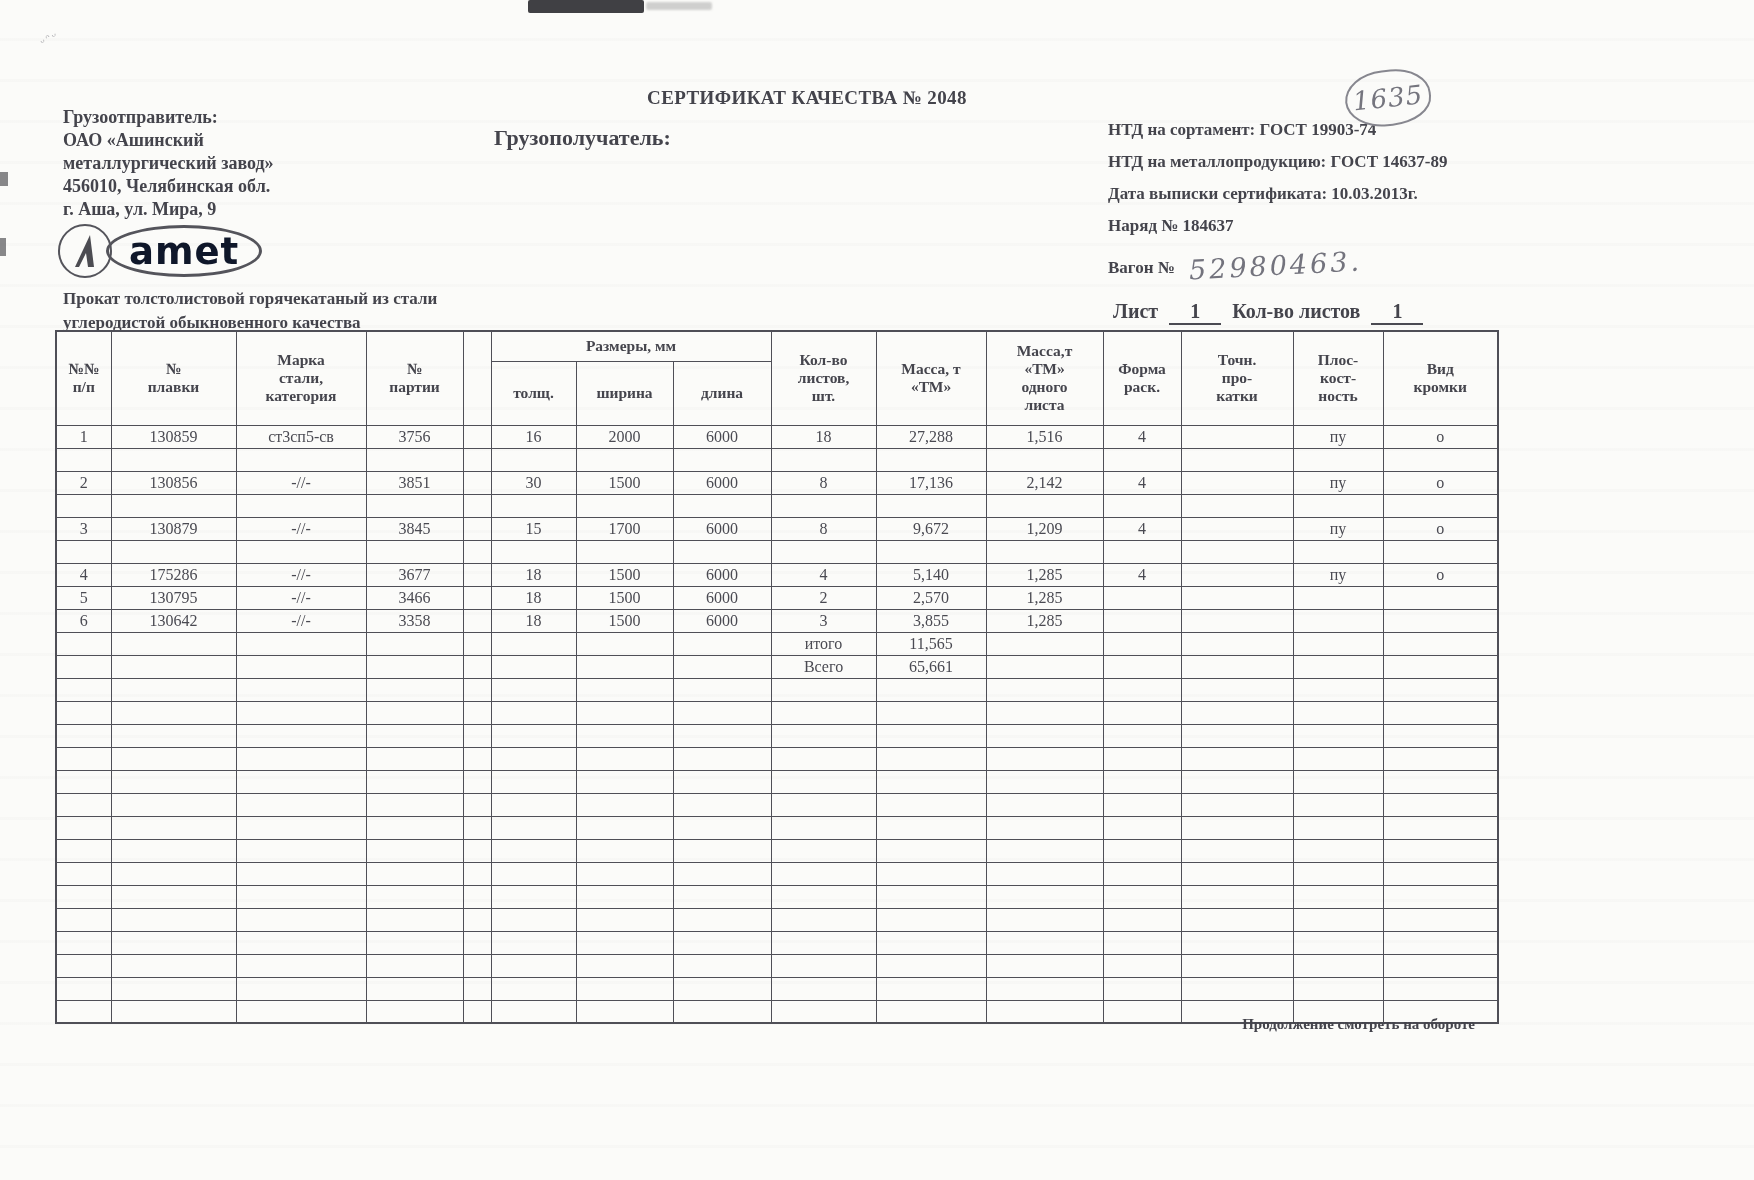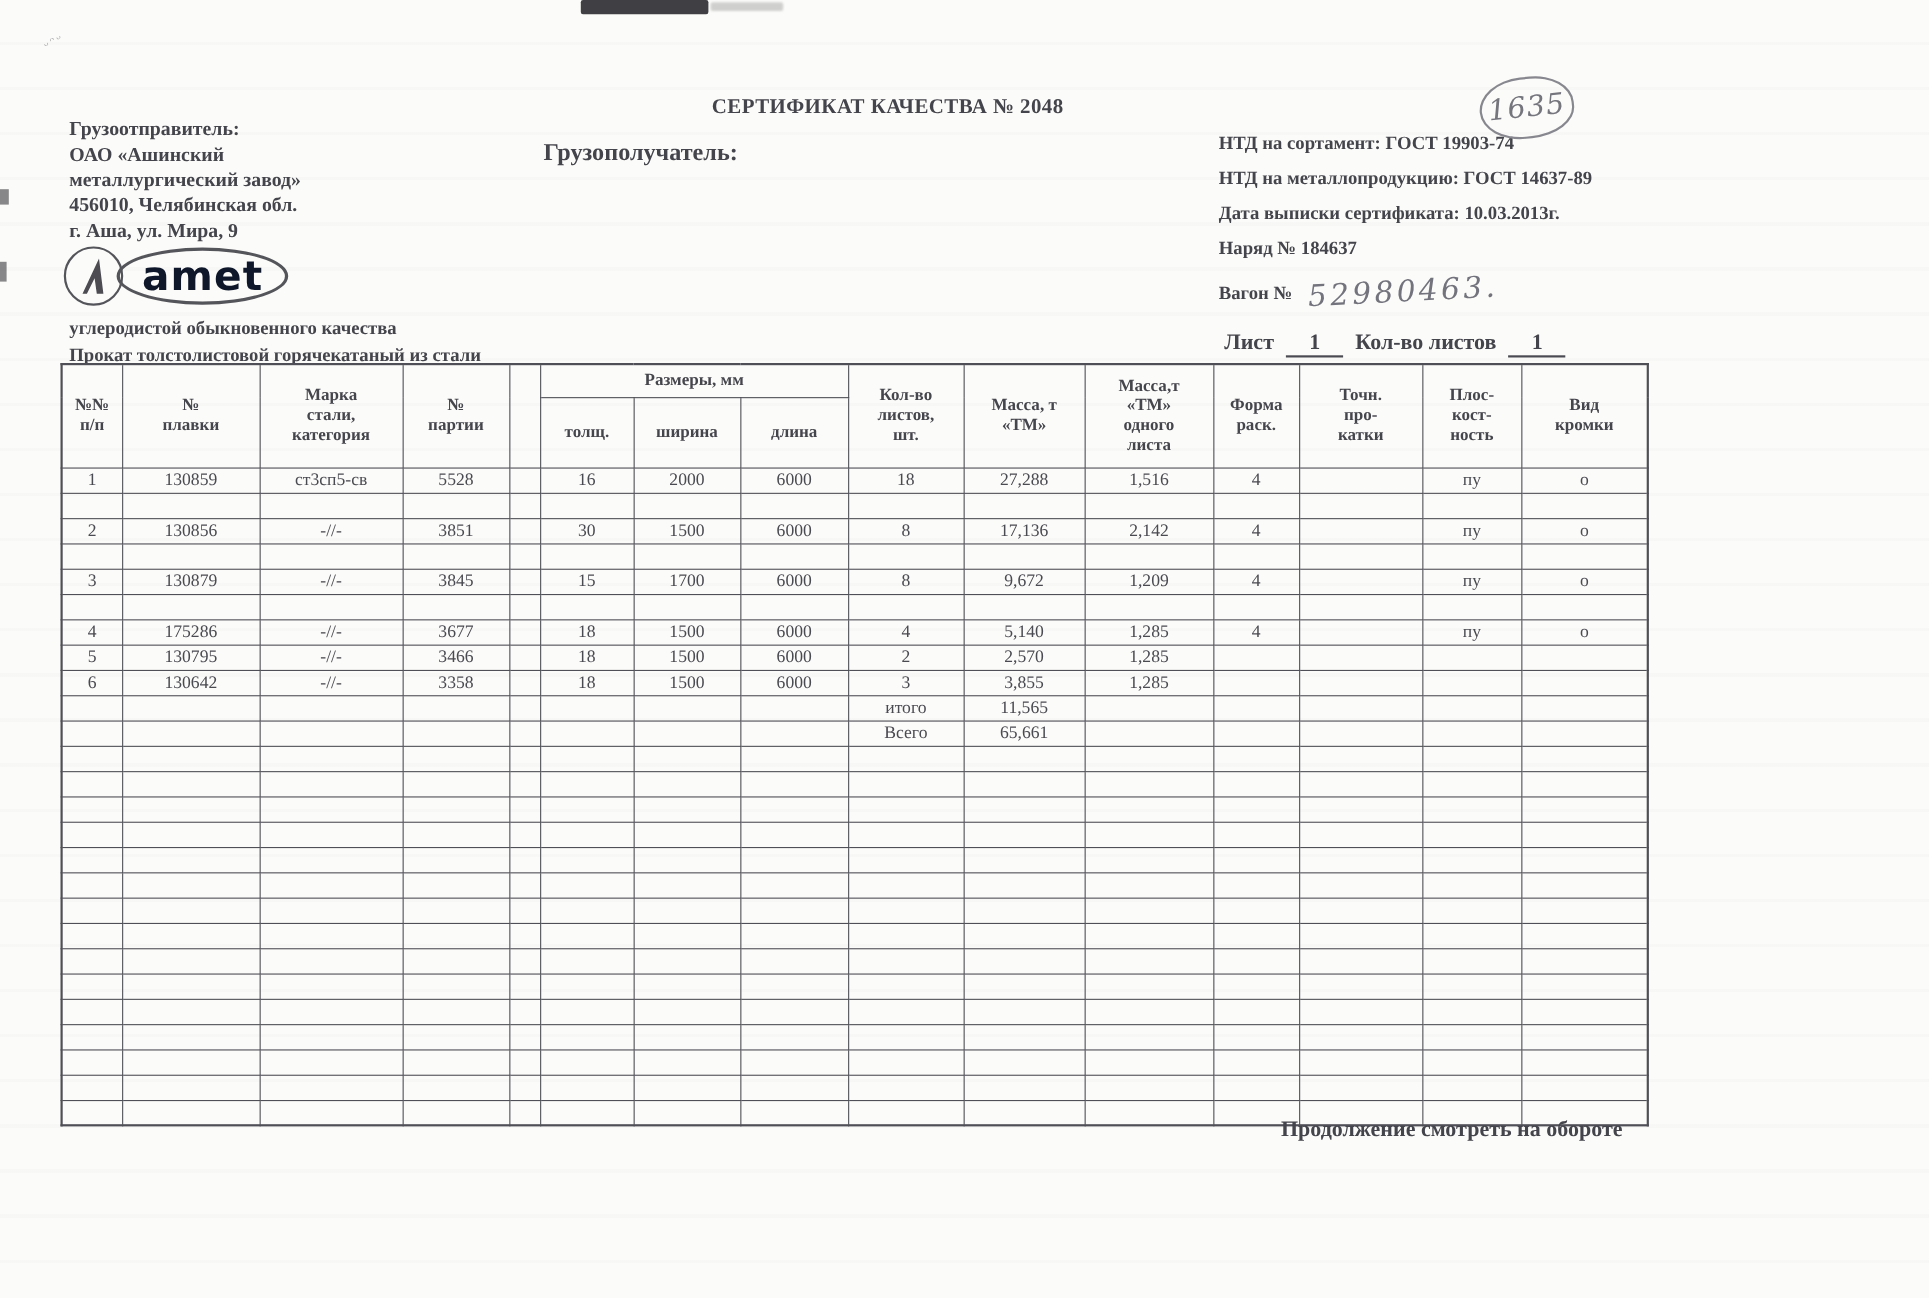--- a/index.html
+++ b/index.html
@@ -77,21 +77,21 @@
   table.cert { border:2px solid #4f4f57; }
   table.cert th {
     font-weight:bold; font-size:15.5px; line-height:18px; white-space:pre-line; color:#45454d;
   }
   table.cert thead tr.group-row th { height:30px; }
   table.cert thead tr.sub-row th { height:64px; }
   table.cert tbody tr { height:23px; }
   table.cert tbody td { font-size:16px; color:#4a4a52; }
   .bottom-note {
     position:absolute; left:990px; top:1016px; width:485px; text-align:right;
-    font-weight:bold; font-size:20px;
+    font-weight:bold; font-size:15px;
   }
 </style>
 </head>
 <body>
 
 <div class="scan-streaks"></div>
 <div class="smudge-dark"></div>
 <div class="smudge-light"></div>
 <div class="edge-mark" style="left:0;top:172px;width:8px;height:14px;"></div>
 <div class="edge-mark" style="left:0;top:238px;width:6px;height:18px;"></div>
@@ -127,22 +127,22 @@
 <div class="logo">
   <span class="logo-mark">
     <svg width="40" height="40" viewBox="0 0 40 40" aria-hidden="true">
       <path d="M10 36 L25 4 L29 36 L23 36 L21 22 L14 36 Z" fill="#4c4c52"></path>
     </svg>
   </span>
   <span class="logo-oval">amet</span>
 </div>
 
 <div class="product">
+  <div>Прокат толстолистовой горячекатаный из стали</div>
   <div>углеродистой обыкновенного качества</div>
-  <div>Прокат толстолистовой горячекатаный из стали</div>
 </div>
 
 <div class="sheet-info">
   <span>Лист</span>
   <span class="uval">1</span>
   <span>Кол-во листов</span>
   <span class="uval">1</span>
 </div>
 
 <table class="cert">
@@ -200,21 +200,21 @@
       <th>толщ.</th>
       <th>ширина</th>
       <th>длина</th>
     </tr>
   </thead>
   <tbody>
       <tr>
         <td>1</td>
         <td>130859</td>
         <td>ст3сп5-св</td>
-        <td>5528</td>
+        <td>3756</td>
         <td></td>
         <td>16</td>
         <td>2000</td>
         <td>6000</td>
         <td>18</td>
         <td>27,288</td>
         <td>1,516</td>
         <td>4</td>
         <td></td>
         <td>пу</td>

